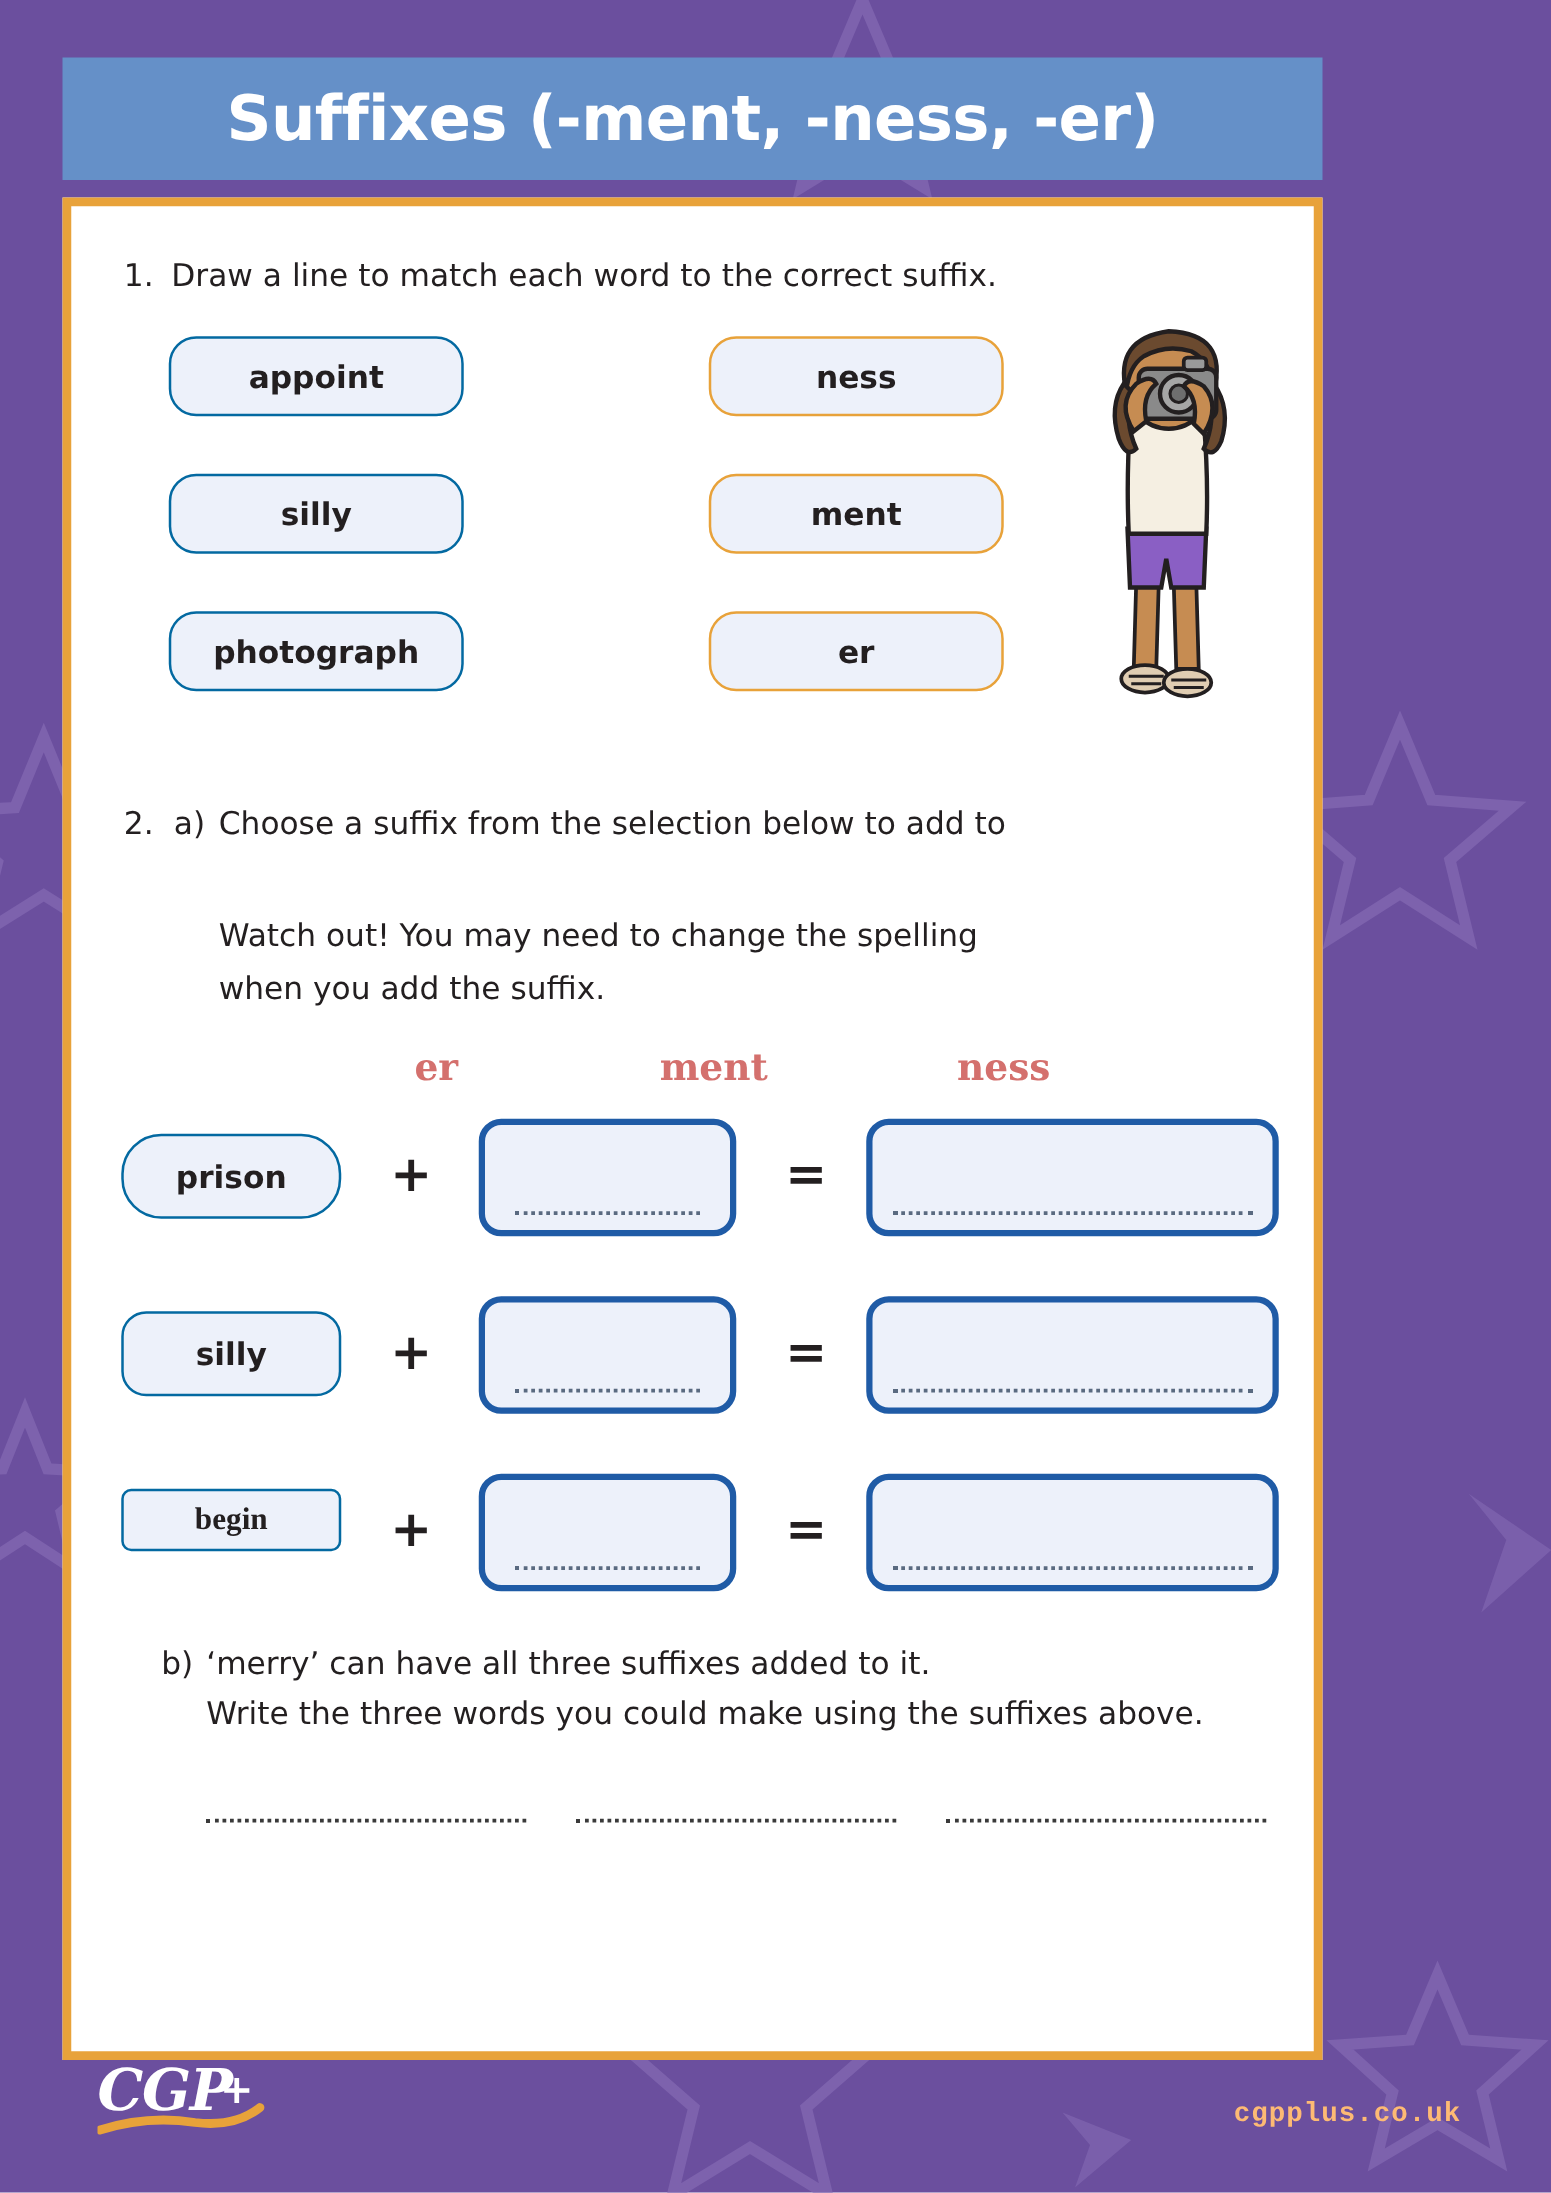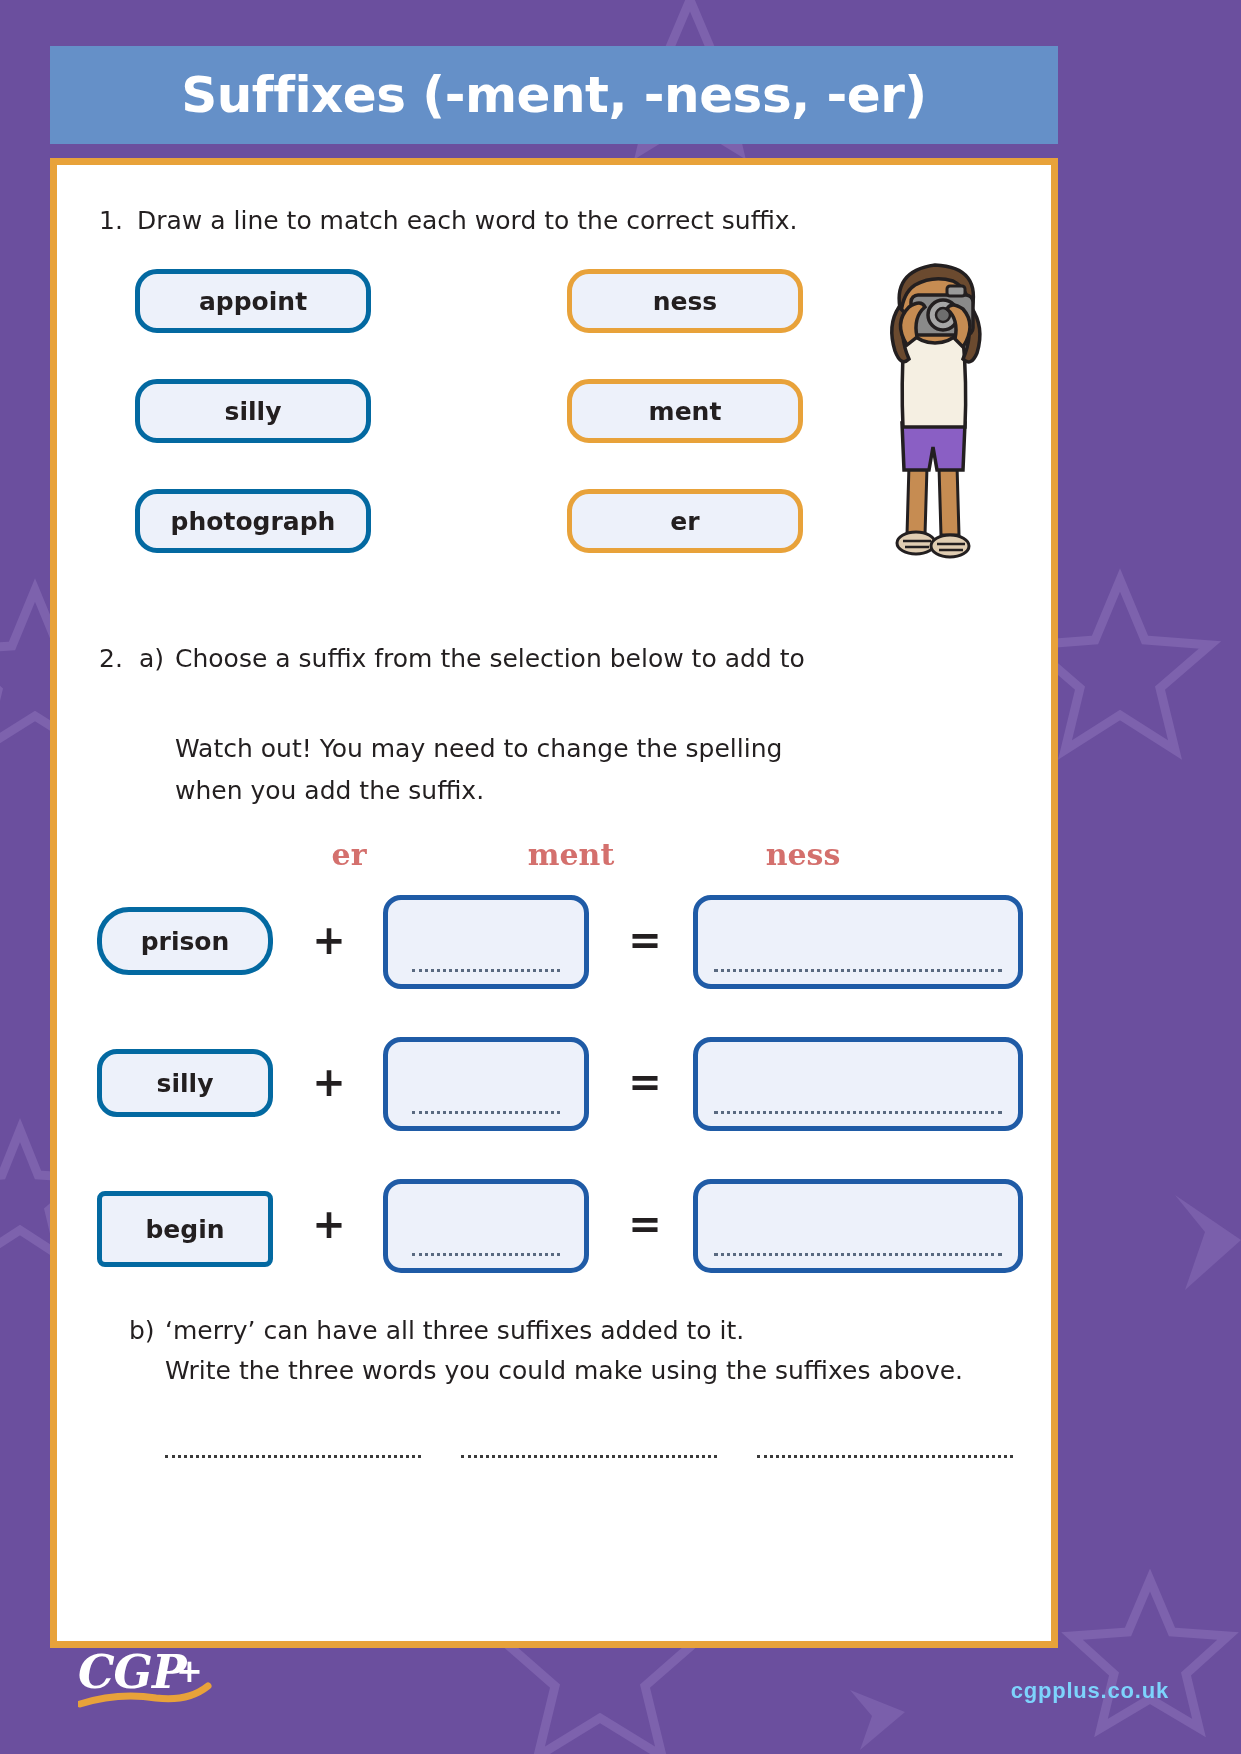--- a/index.html
+++ b/index.html
@@ -54,21 +54,21 @@
     color: #231f20;
     line-height: 1.28;
     position: absolute;
     white-space: pre;
   }
 
   
   .word-box {
     position: absolute;
     background: #edf1fa;
-    border: 5px solid #0369a1;
+    border: 2px solid #0369a1;
     border-radius: 22px;
     display: flex;
     align-items: center;
     justify-content: center;
     font-family: "DejaVu Sans", sans-serif;
     font-weight: bold;
     font-size: 25px;
     color: #231f20;
   }
   .word-box.orange { border-color: #e8a23a; }
@@ -122,24 +122,24 @@
 
   
   .footer-logo {
     position: absolute;
     left: 78px; bottom: 38px;
     z-index: 5;
   }
   .footer-url {
     position: absolute;
     right: 72px; bottom: 50px;
-    font-family: Liberation Sans, sans-serif;
+    font-family: Liberation Mono, monospace;
     font-weight: bold;
     font-size: 22px;
-    color: #7dd3fc;
+    color: #fdba74;
     letter-spacing: 0.8px;
     z-index: 5;
   }
 </style>
 </head>
 <body>
 
 <div class="bg-stars">
   <svg width="1241" height="1754" viewBox="0 0 1241 1754" style="position:absolute;inset:0;">
     <g fill="none" stroke="#7d62ad" stroke-width="9">
@@ -245,21 +245,21 @@
     </div>
     <div class="op" style="left:250px; top:894px; width:44px;">+</div>
     <div class="blank-box" style="left:326px; top:872px; width:206px; height:94px;">
       <div class="dot-line"></div>
     </div>
     <div class="op" style="left:566px; top:894px; width:44px;">=</div>
     <div class="blank-box wide" style="left:636px; top:872px; width:330px; height:94px;">
       <div class="dot-line"></div>
     </div>
 
-    <div class="word-box" style="left:40px; top:1026px; width:176px; height:76px; border-radius:8px;">
+    <div class="word-box" style="left:40px; top:1026px; width:176px; height:50px; border-radius:8px;font-family:Liberation Serif, serif;">
       <span>begin</span>
     </div>
     <div class="op" style="left:250px; top:1036px; width:44px;">+</div>
     <div class="blank-box" style="left:326px; top:1014px; width:206px; height:94px;">
       <div class="dot-line"></div>
     </div>
     <div class="op" style="left:566px; top:1036px; width:44px;">=</div>
     <div class="blank-box wide" style="left:636px; top:1014px; width:330px; height:94px;">
       <div class="dot-line"></div>
     </div>

